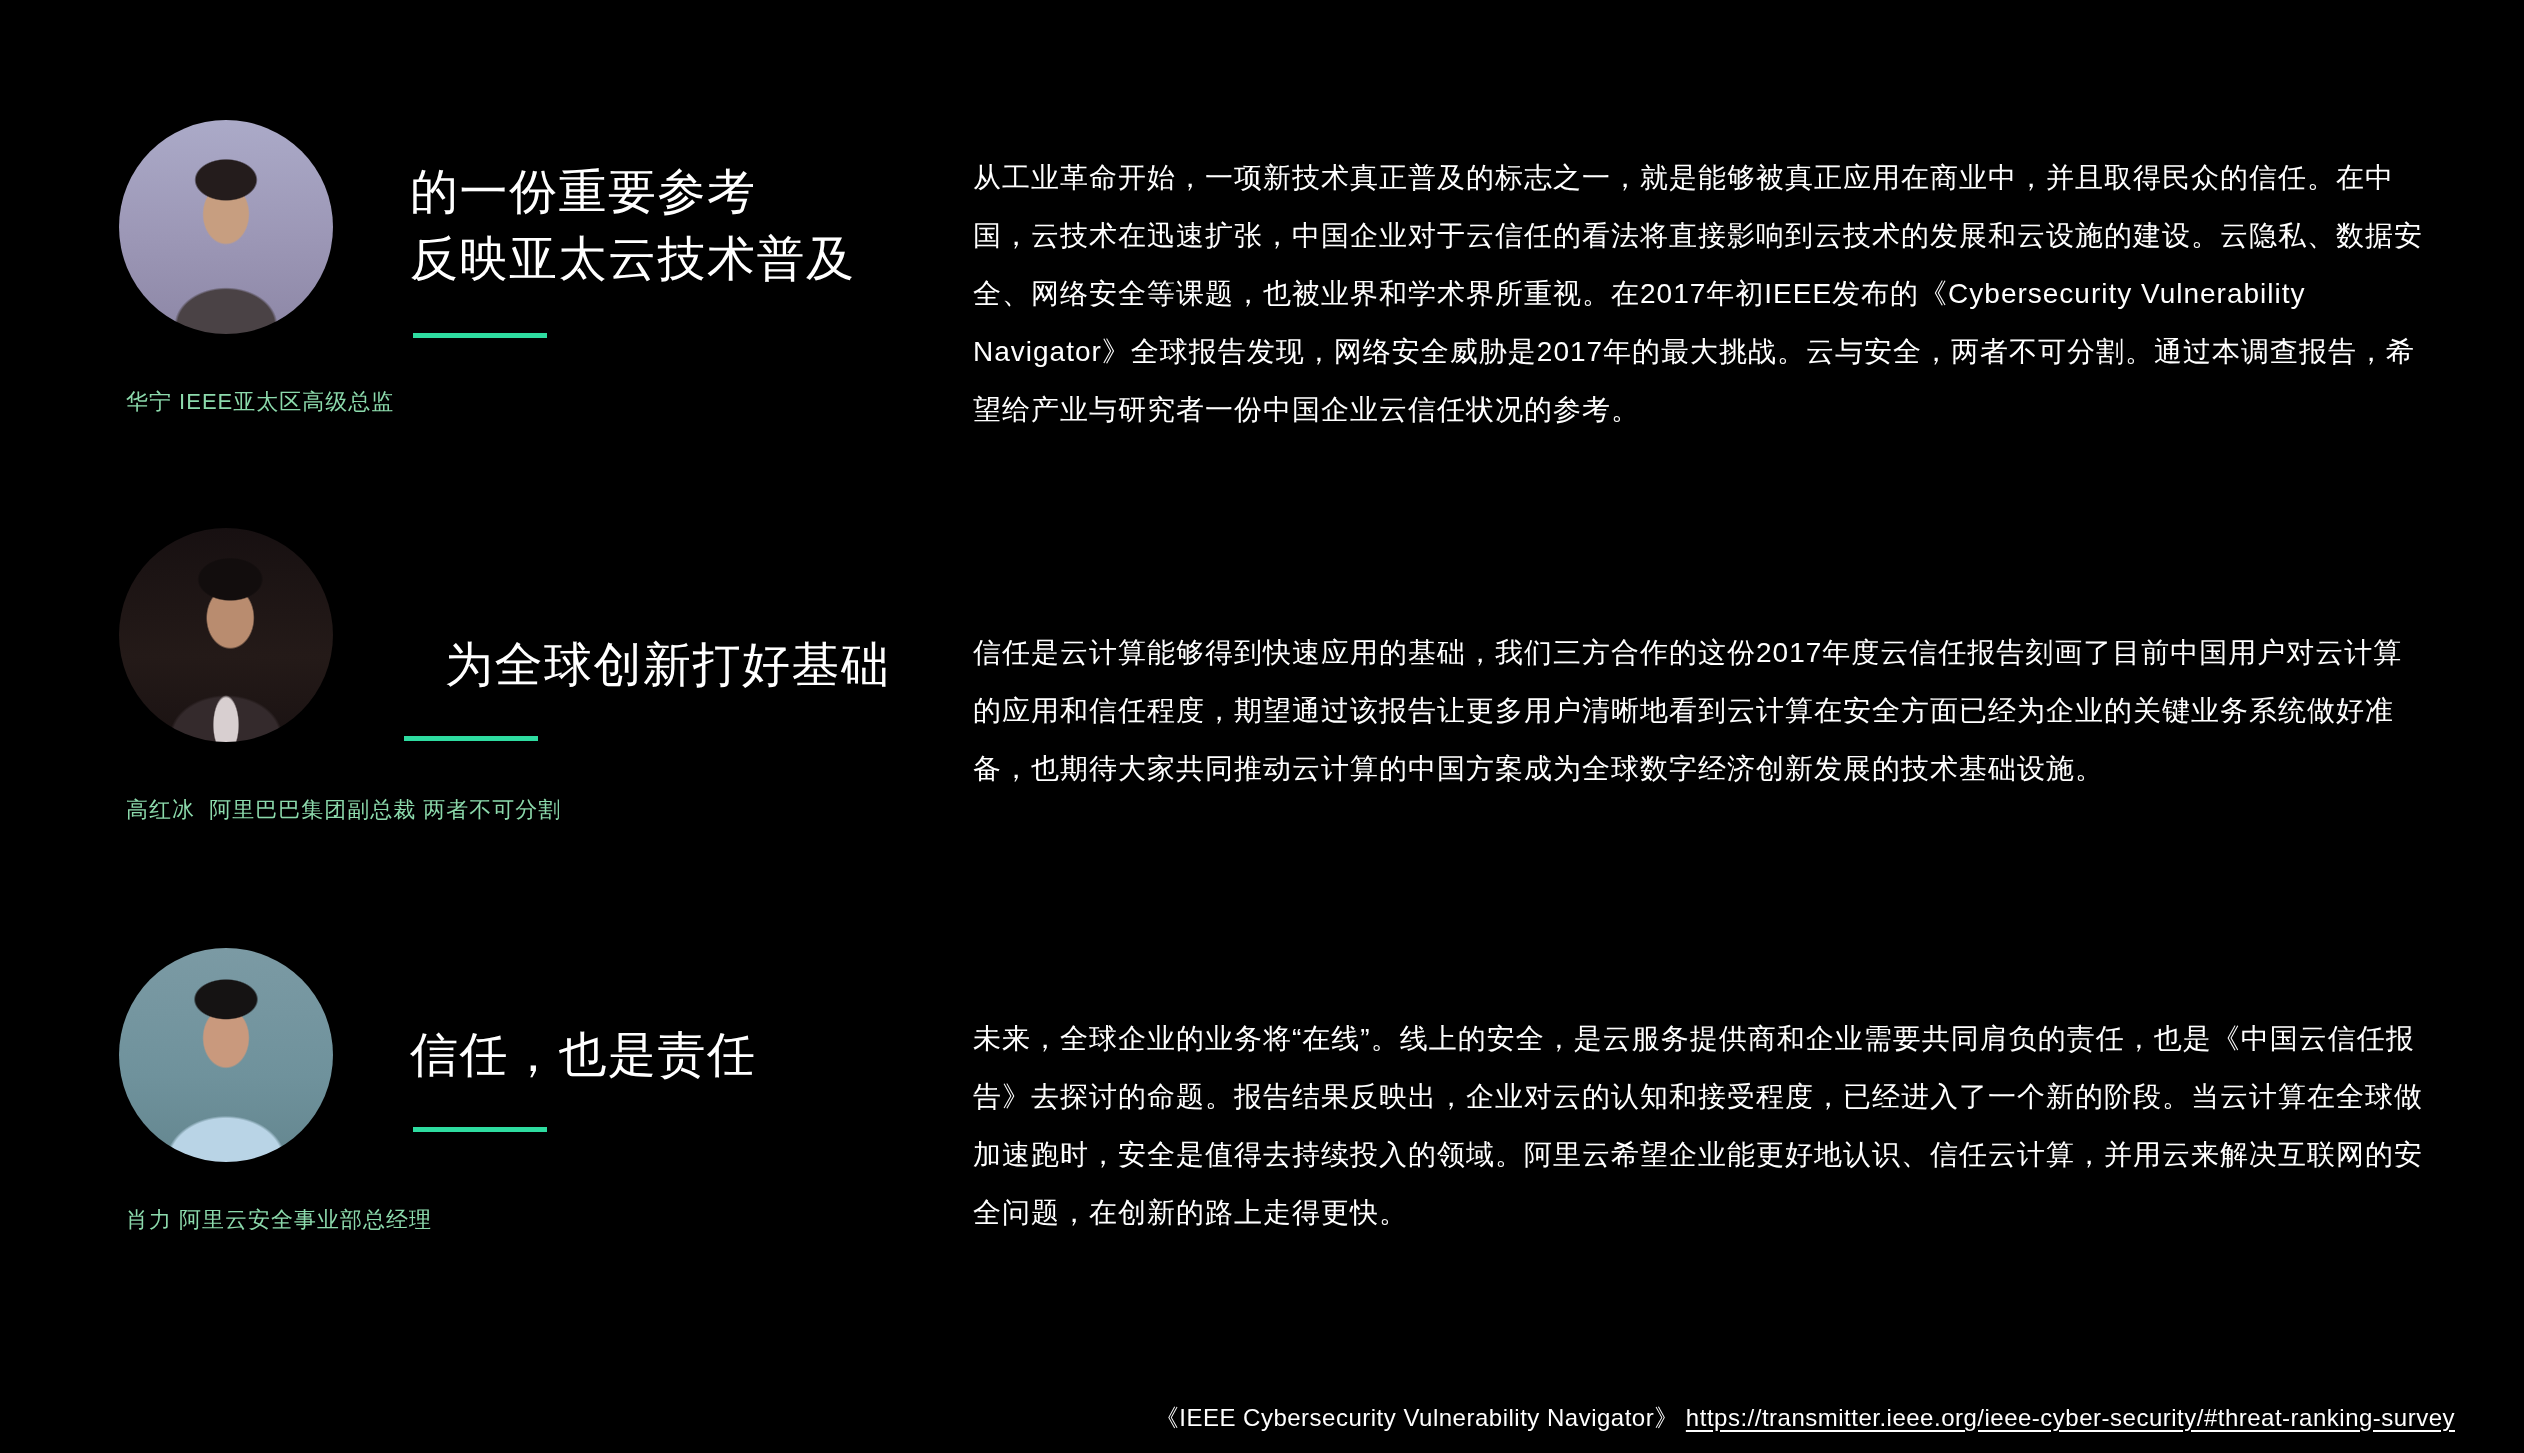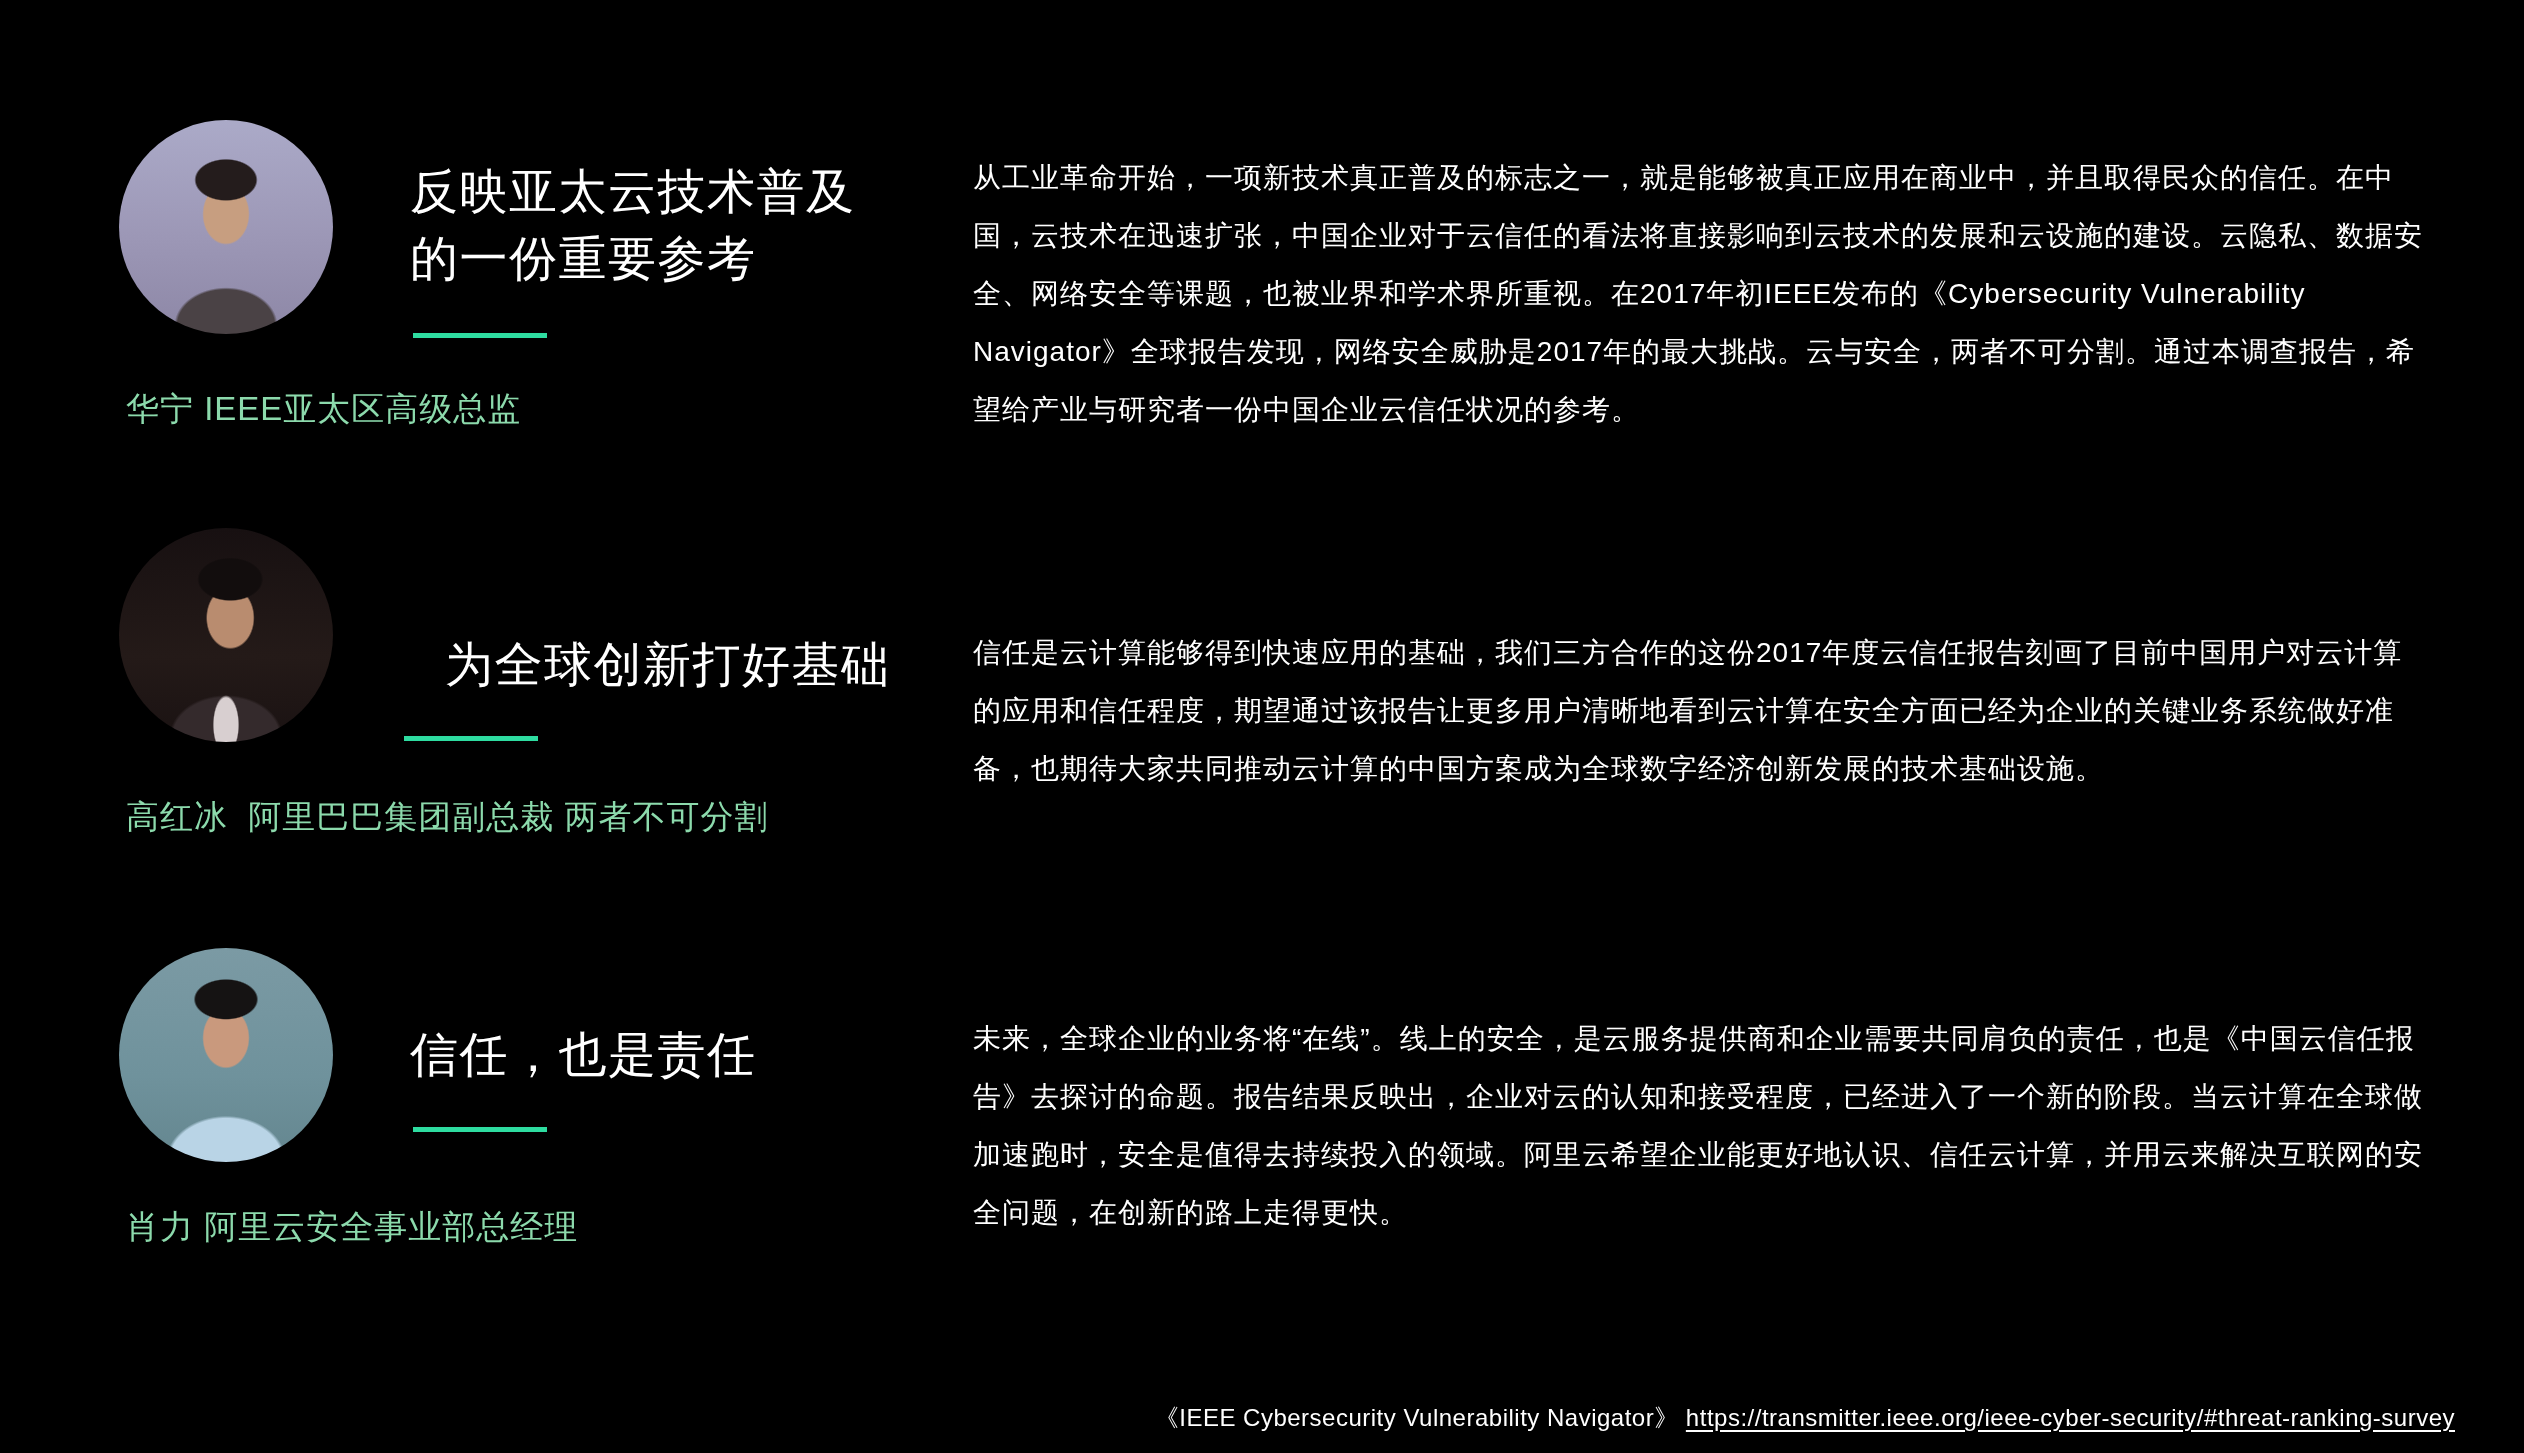--- a/index.html
+++ b/index.html
@@ -59,21 +59,21 @@
   }
   .underline {
     position: absolute;
     width: 134px;
     height: 4.5px;
     background: var(--accent, #2edca0);
   }
   .speaker {
     position: absolute;
     color: var(--name-green, #8cdaac);
-    font-size: 33px;
+    font-size: 22px;
     font-weight: 300;
     letter-spacing: 1px;
     white-space: pre;
   }
   .para {
     position: absolute;
     left: 973px;
     width: 1454px;
     color: #ffffff;
     font-size: 28px;
@@ -99,22 +99,22 @@
   }
 </style>
 </head>
 <body>
 
 <div class="slide">
 
   <div>
     <div class="avatar avatar-1" style="top:120px;"></div>
     <div class="heading" style="left:410px; top:158px;">
+      <div>的一份重要参考</div>
       <div>反映亚太云技术普及</div>
-      <div>的一份重要参考</div>
     </div>
     <div class="underline" style="left:413px; top:333px;"></div>
     <div class="speaker" style="left:126px; top:387px;">华宁 IEEE亚太区高级总监</div>
     <div class="para" style="top:149px;">从工业革命开始，一项新技术真正普及的标志之一，就是能够被真正应用在商业中，并且取得民众的信任。在中国，云技术在迅速扩张，中国企业对于云信任的看法将直接影响到云技术的发展和云设施的建设。云隐私、数据安全、网络安全等课题，也被业界和学术界所重视。在2017年初IEEE发布的《Cybersecurity Vulnerability Navigator》全球报告发现，网络安全威胁是2017年的最大挑战。云与安全，两者不可分割。通过本调查报告，希望给产业与研究者一份中国企业云信任状况的参考。</div>
   </div>
 
   <div>
     <div class="avatar avatar-2" style="top:528px;"></div>
     <div class="heading" style="left:401px; top:631px;margin-left:44px;">
       <div>为全球创新打好基础</div>

